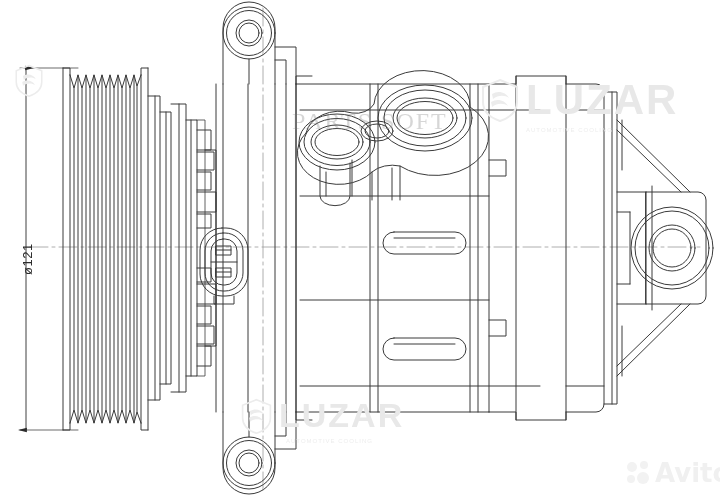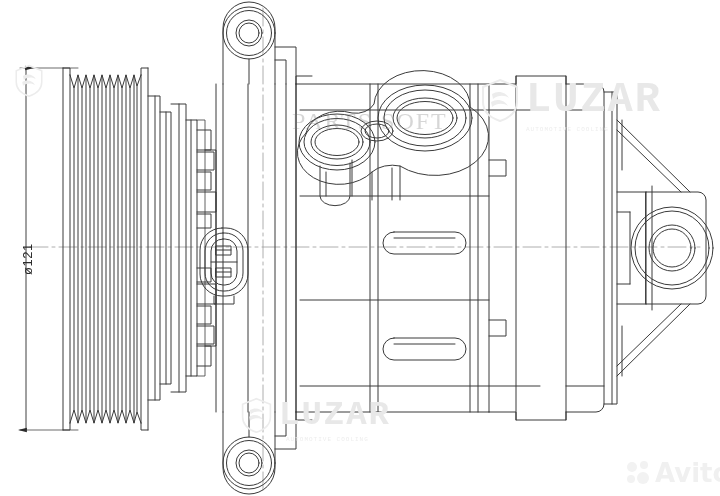--- a/index.html
+++ b/index.html
@@ -32,21 +32,21 @@
     width: 720px;
     height: 496px;
     pointer-events: none;
   }
   .wm-luzar {
     position: absolute;
     display: flex;
     align-items: center;
     gap: 6px;
     color: #e8e8e8;
-    font-family: Liberation Mono, monospace;
+    font-family: Liberation Sans, sans-serif;
     font-weight: bold;
     letter-spacing: 2px;
     white-space: nowrap;
   }
   .wm-luzar .wm-sub {
     position: absolute;
     left: 46px;
     bottom: -9px;
     font-size: 6px;
     letter-spacing: 1px;

